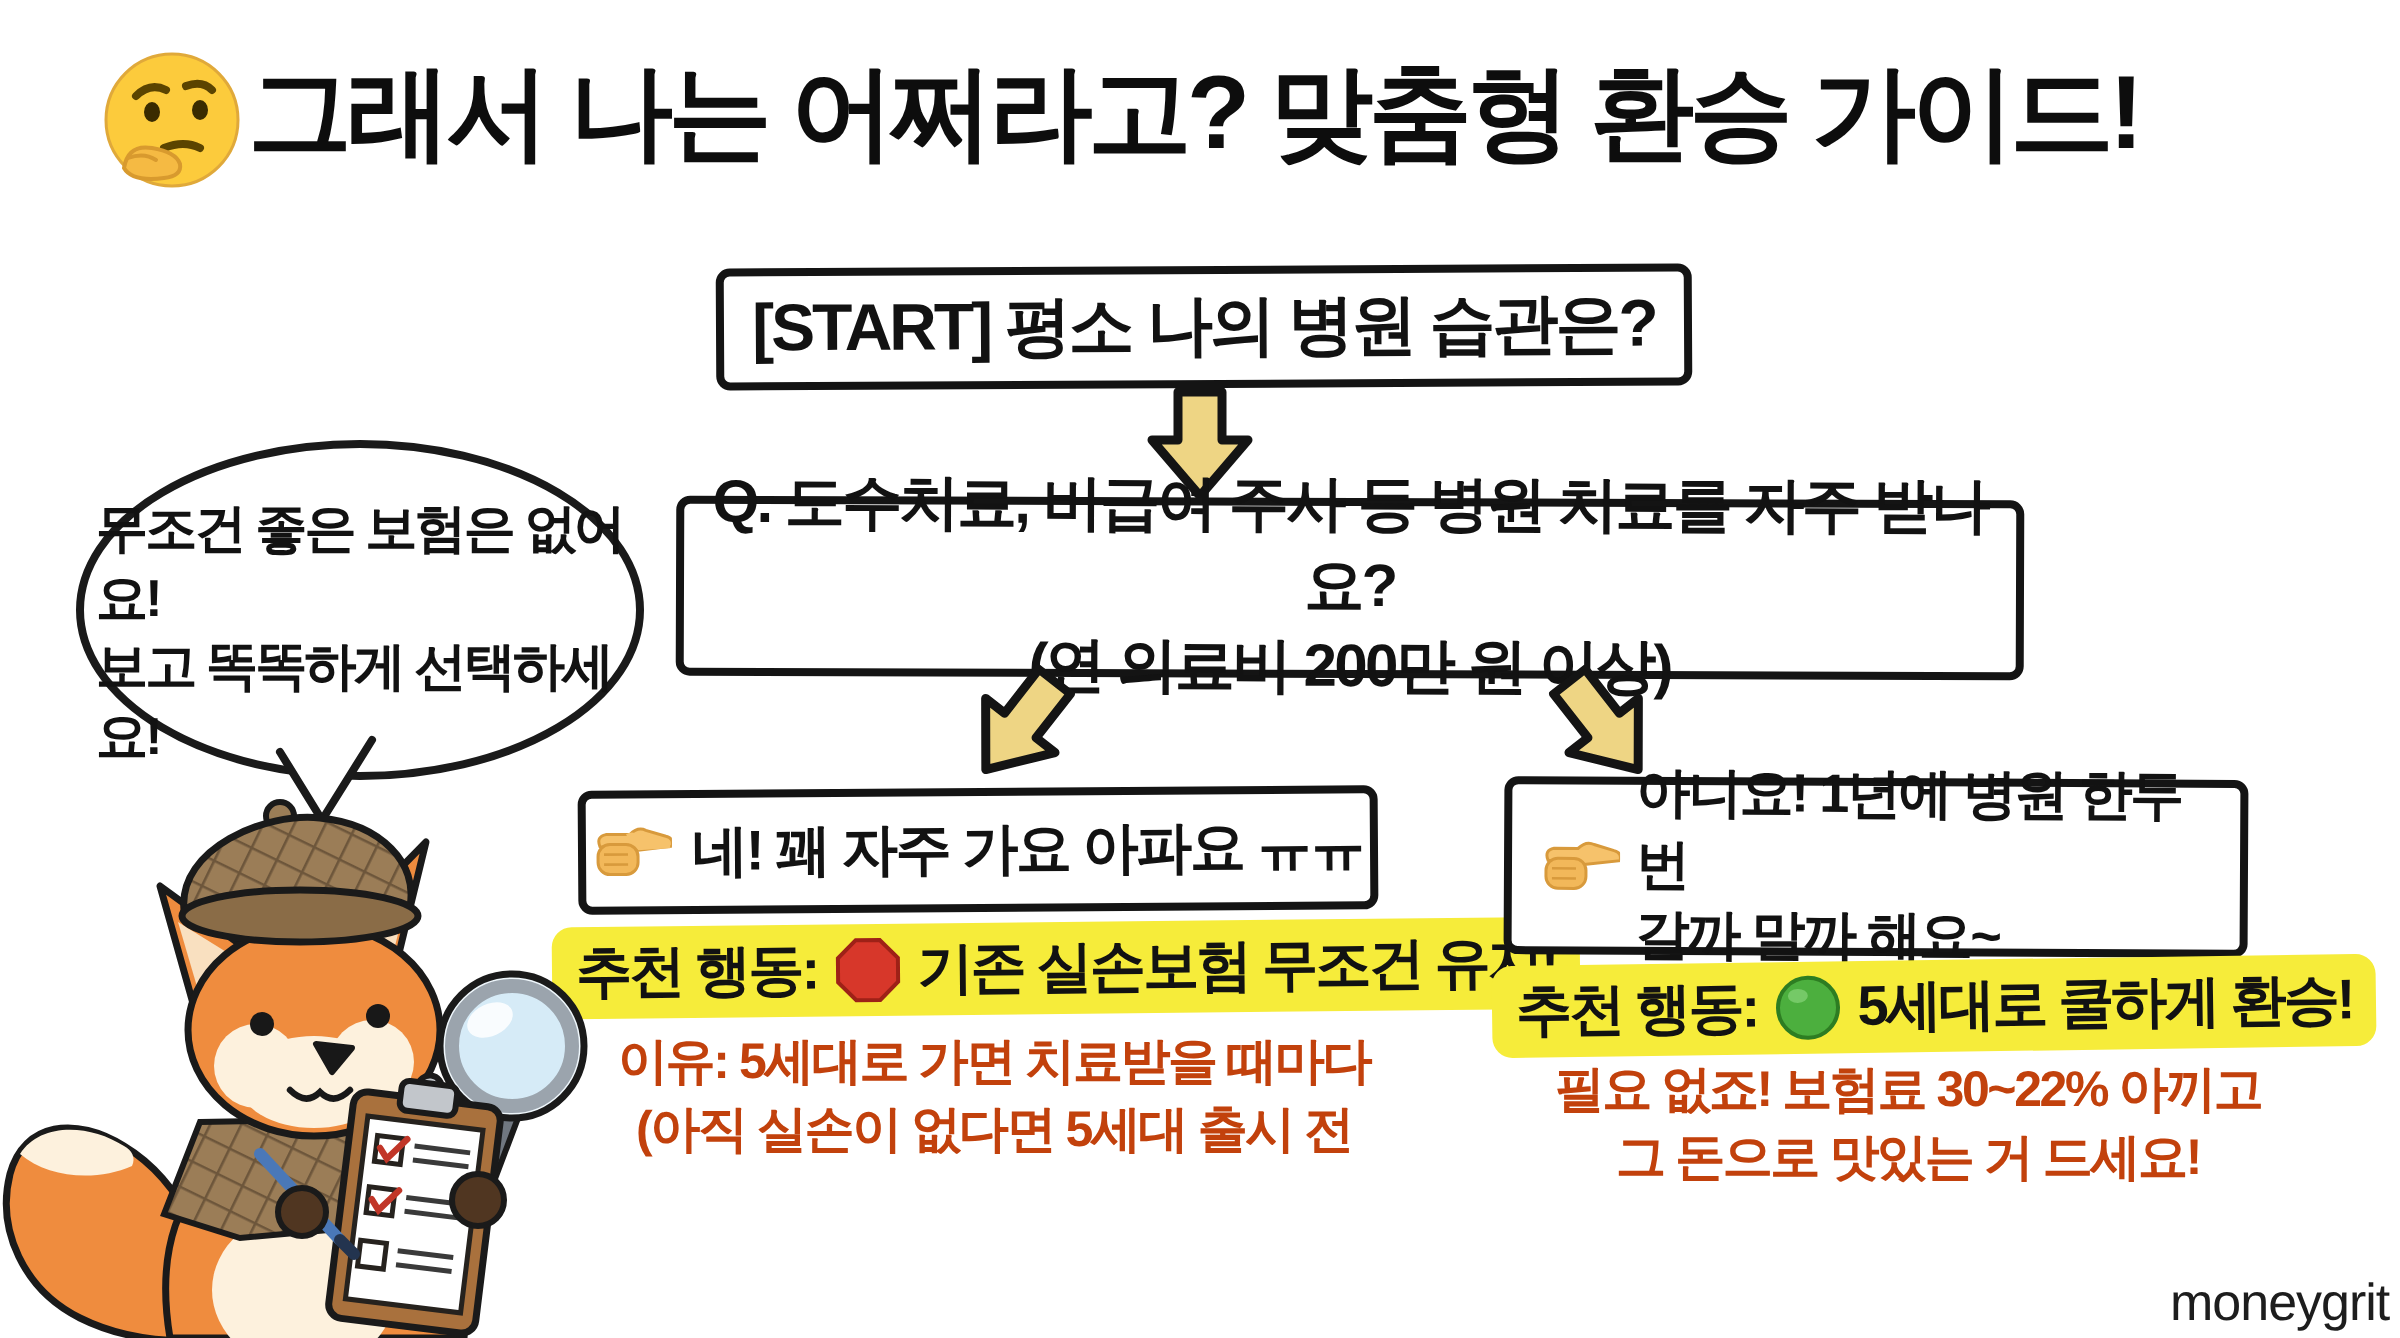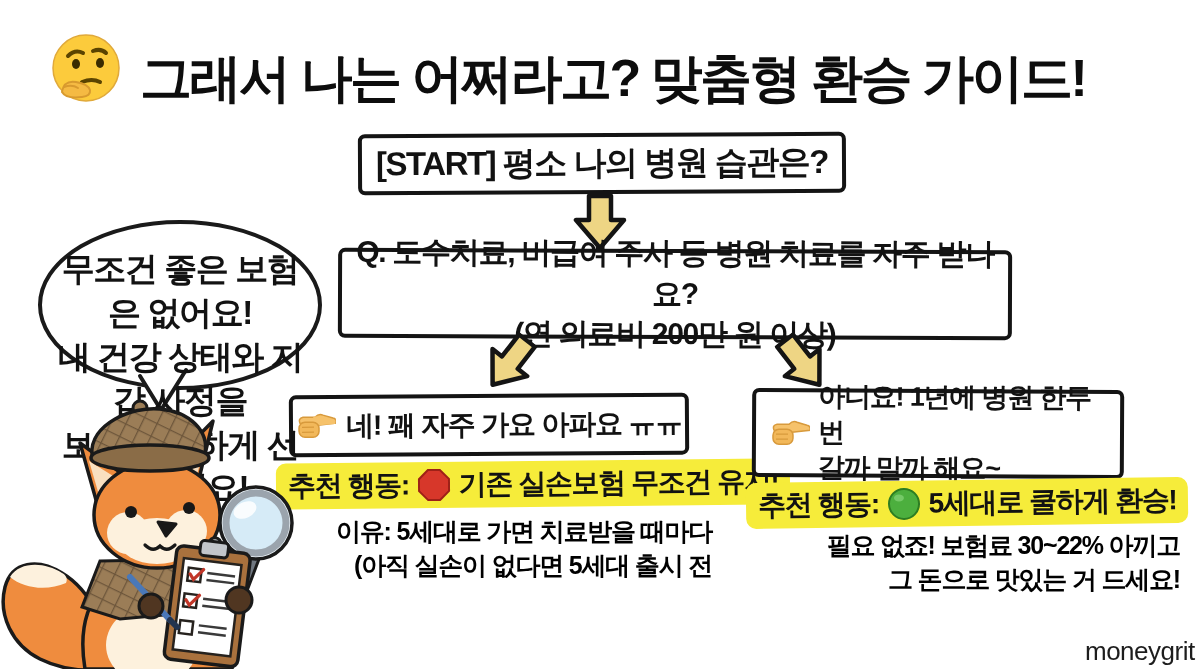--- a/index.html
+++ b/index.html
@@ -6,21 +6,21 @@
   html,body { background:#e9e9e9; }
   #canvas {
     position:relative; width:1200px; height:669px;
     background:#ffffff; overflow:hidden;
     font-family:"Liberation Sans","DejaVu Sans",sans-serif;
     color:#141414;
   }
   
   .title-row {
     position:absolute; left:48px; top:22px; width:1130px; height:92px;
-    display:flex; align-items:flex-end; gap:16px;
+    display:flex; align-items:flex-start; gap:0;
   }
   .title-text {
     font-size:52px; font-weight:900; letter-spacing:-2.5px;
     color:#0d0d0d; white-space:nowrap;
   }
   
   .flow-box {
     position:absolute; background:#fff;
     border:4px solid #141414; border-radius:7px;
     display:flex; align-items:center; justify-content:center;
@@ -42,30 +42,30 @@
     position:absolute; background:#f6ec3a; border-radius:10px;
     display:inline-flex; align-items:center; gap:8px;
     padding:4px 12px; font-size:28px; font-weight:900;
     letter-spacing:-1.4px; color:#121212; white-space:nowrap;
   }
   .pill-left { left:276px; top:461px; transform:rotate(-0.6deg); }
   .pill-right { left:746px; top:480px; transform:rotate(-0.8deg); }
   
   .reason {
     position:absolute; font-size:25px; font-weight:700;
-    letter-spacing:-1.2px; color:#000000; line-height:1.36; text-align:right;
+    letter-spacing:-1.2px; color:#c2410c; line-height:1.36; text-align:center;
   }
   .reason-left { left:282px; top:514px; width:430px; }
   .reason-right { left:728px; top:528px; width:452px; }
   
   .bubble-svg { position:absolute; left:30px; top:216px; }
   .bubble-text {
     position:absolute; left:48px; top:247px; width:264px;
-    font-size:33px; font-weight:800; letter-spacing:-1.4px;
-    line-height:1.33; text-align:center; color:#121212;
+    font-size:26px; font-weight:800; letter-spacing:-1.4px;
+    line-height:1.33; text-align:left; color:#121212;
   }
   
   .arrow { position:absolute; }
   .arrow-down  { left:572px; top:194px; }
   .arrow-left  { left:483px; top:332px; transform:rotate(38deg); }
   .arrow-right { left:779px; top:332px; transform:rotate(-38deg); }
   
   .fox { position:absolute; left:0px; top:393px; }
   
   .watermark {
@@ -180,21 +180,20 @@
 
   <div class="bubble-svg">
     <svg width="300" height="200" viewBox="0 0 300 200">
       <ellipse cx="150" cy="89" rx="140" ry="83" fill="#ffffff" stroke="#1a1a1a" stroke-width="4"></ellipse>
       <path d="M110 160 L131 194 L156 154 Z" fill="#ffffff"></path>
       <path d="M110 160 L131 194 L156 154" fill="none" stroke="#1a1a1a" stroke-width="4" stroke-linecap="round"></path>
     </svg>
   </div>
   <div class="bubble-text">
     <div>무조건 좋은 보험은 없어요!</div>
-    <div>내 건강 상태와 지갑 사정을</div>
     <div>보고 똑똑하게 선택하세요!</div>
   </div>
 
   <div class="fox">
     <svg width="312" height="276" viewBox="0 0 312 276">
       <defs>
         <pattern id="plaid" width="14" height="14" patternUnits="userSpaceOnUse" patternTransform="rotate(26)">
           <path d="M0 0 H14 M0 0 V14" stroke="#6d563b" stroke-width="2.6"></path>
         </pattern>
       </defs>

